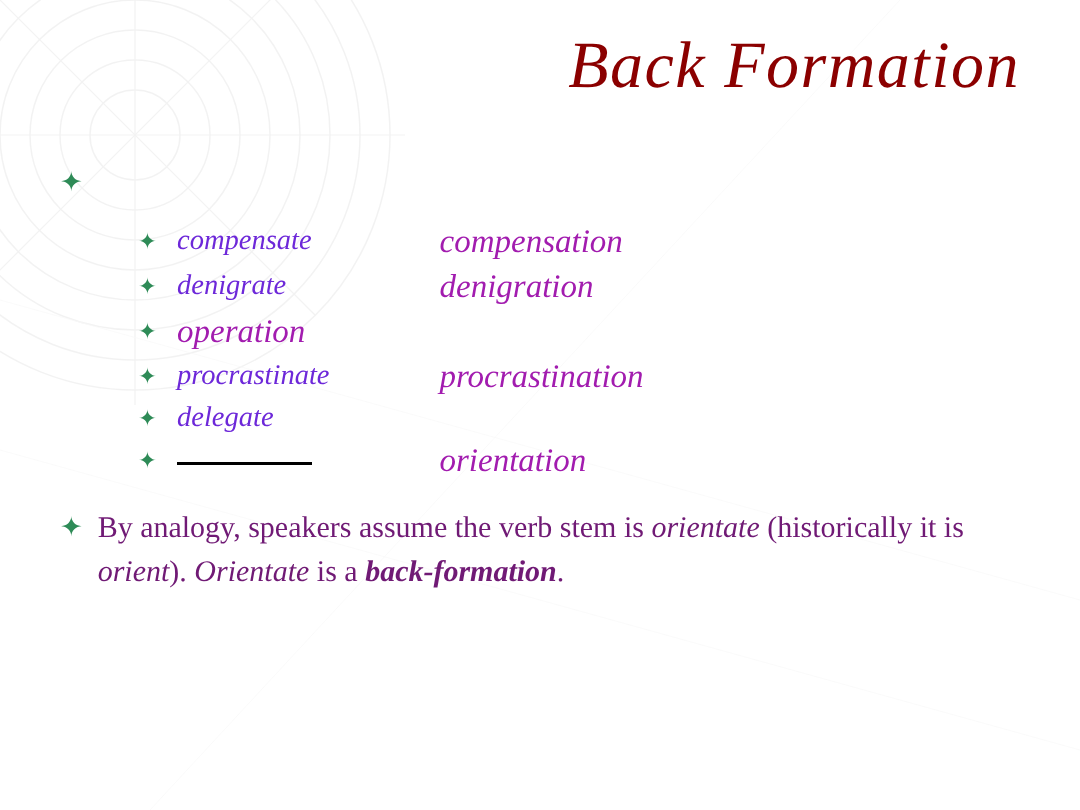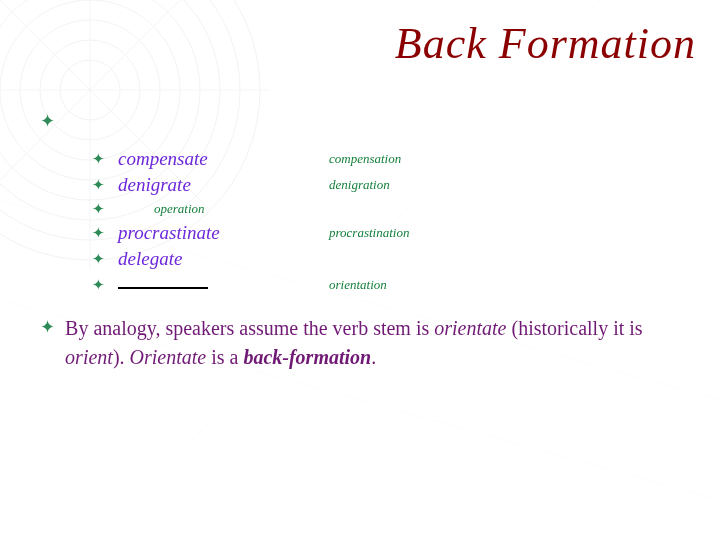--- a/index.html
+++ b/index.html
@@ -17,21 +17,21 @@
       height: 540px;
       background: #ffffff;
       position: relative;
       overflow: hidden;
     }
 
     
     .title-area {
       position: absolute;
       top: 18px;
-      right: 24px;
+      right: 40px;
       text-align: right;
     }
 
     .title {
       font-family: 'Palatino Linotype', Palatino, Georgia, serif;
       font-size: 44px;
       font-style: italic;
       color: #8b0000;
       font-weight: normal;
       letter-spacing: 1px;
@@ -88,24 +88,23 @@
     .pair-verb {
       font-family: 'Palatino Linotype', Palatino, Georgia, serif;
       font-size: 19px;
       font-style: italic;
       color: #6d28d9;
       width: 175px;
     }
 
     .pair-noun {
       font-family: 'Palatino Linotype', Palatino, Georgia, serif;
-      font-size: 13px;
-      font-style: italic;
-      color: #15803d;
-      margin-left: 36px;
+      font-size: 22px;
+      font-style: italic;
+      color: #a21caf;
     }
 
     .blank-line {
       display: inline-block;
       border-bottom: 2px solid #000;
       width: 90px;
       margin-bottom: 2px;
     }
 
     .bottom-text {

